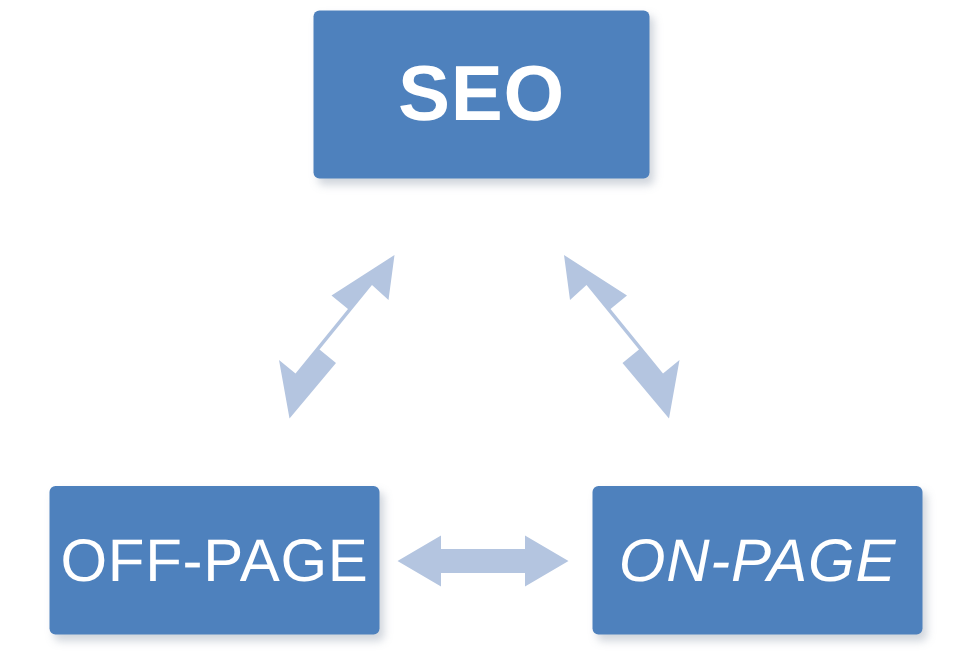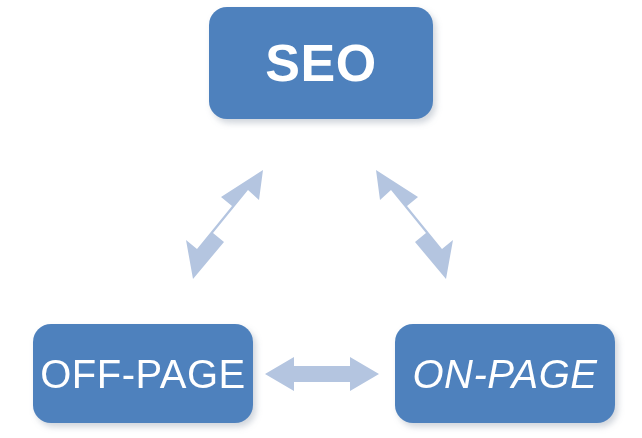--- a/index.html
+++ b/index.html
@@ -15,21 +15,21 @@
     position: relative;
     width: 642px;
     height: 438px;
     background: #ffffff;
     overflow: hidden;
   }
   .node-box {
     position: absolute;
     box-sizing: border-box;
     background: #4E81BD;
-    border-radius: 18px;
+    border-radius: 4px;
     display: flex;
     align-items: center;
     justify-content: center;
     color: #ffffff;
     box-shadow: 3px 4px 6px rgba(120, 135, 155, 0.35);
     user-select: none;
   }
   .node-label {
     color: #ffffff;
     letter-spacing: 0.5px;

